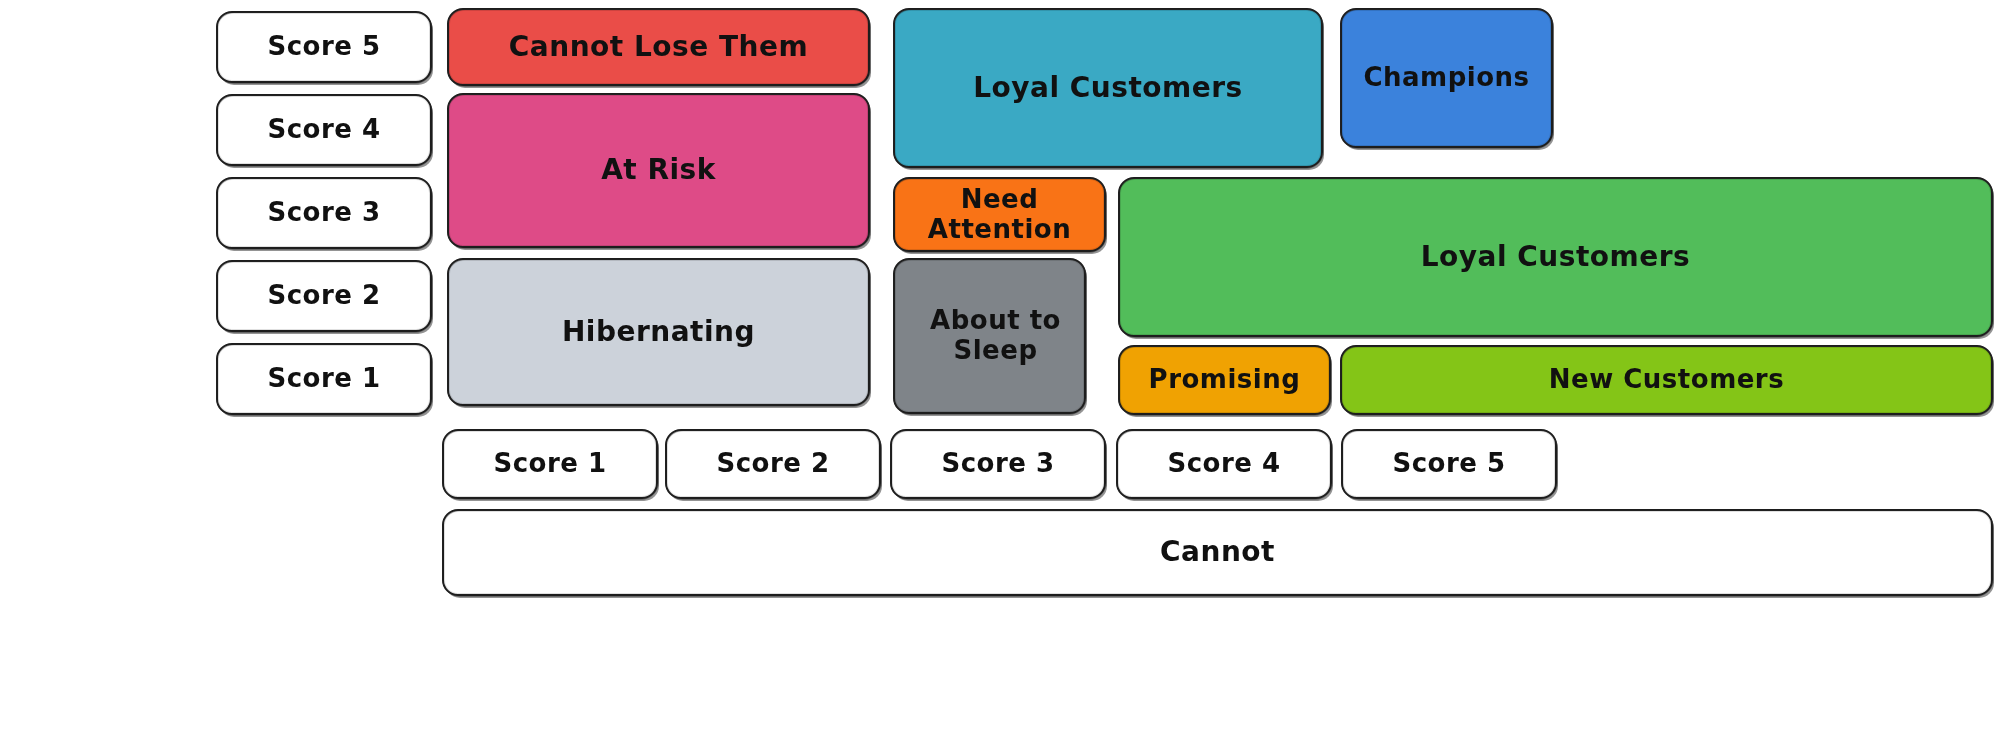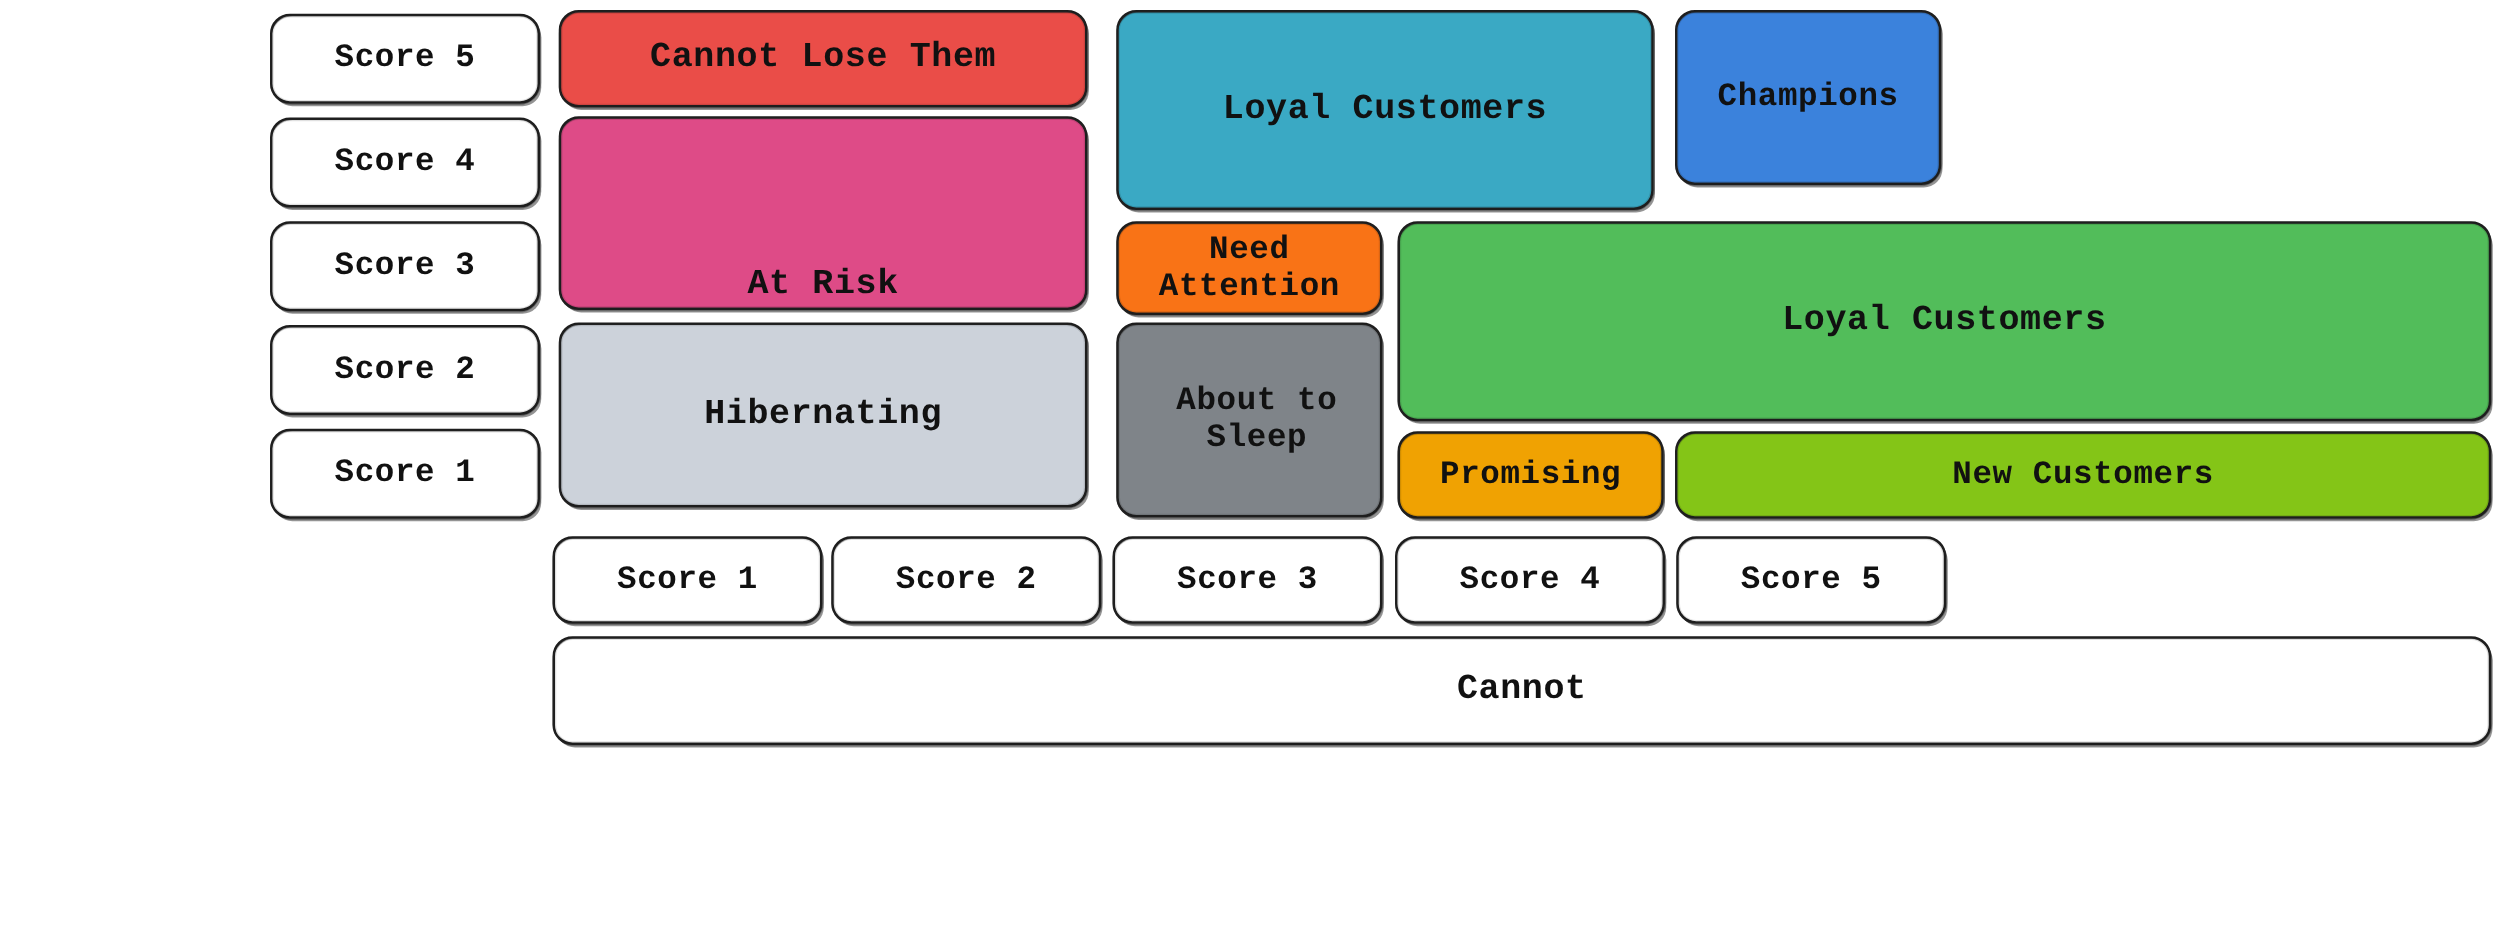--- a/index.html
+++ b/index.html
@@ -54,21 +54,20 @@
   .axis-box {
     background: #ffffff;
   }
   .seg {
     border-width: 2.5px;
   }
   
   .txt {
     display: block;
     width: 100%;
-    font-family: Liberation Mono, monospace;
   }
   .fs-28 { font-size: 28px; }
   .fs-26 { font-size: 26px; }
 </style>
 </head>
 <body>
 
 <div id="canvas">
 
 
@@ -89,21 +88,21 @@
   </div>
 
   <div class="box label-box" style="left:216px; top:343px; width:216px; height:72px;">
     <span class="txt fs-26">Score 1</span>
   </div>
 
   <div class="box seg" style="left:447px; top:8px; width:423px; height:78px; background:#ea4d48;">
     <span class="txt fs-28">Cannot Lose Them</span>
   </div>
 
-  <div class="box seg" style="left:447px; top:93px; width:423px; height:155px; background:#de4b87;align-items:flex-end;">
+  <div class="box seg" style="left:447px; top:93px; width:423px; height:155px; background:#de4b87;">
     <span class="txt fs-28">At Risk</span>
   </div>
 
   <div class="box seg" style="left:893px; top:8px; width:430px; height:160px; background:#3aa9c4;">
     <span class="txt fs-28">Loyal Customers</span>
   </div>
 
   <div class="box seg" style="left:1340px; top:8px; width:213px; height:140px; background:#3b82dc;">
     <span class="txt fs-26">Champions</span>
   </div>
@@ -113,21 +112,21 @@
   </div>
 
   <div class="box seg" style="left:1118px; top:177px; width:875px; height:160px; background:#52bd5a;">
     <span class="txt fs-28">Loyal Customers</span>
   </div>
 
   <div class="box seg" style="left:447px; top:258px; width:423px; height:148px; background:#ccd2da;">
     <span class="txt fs-28">Hibernating</span>
   </div>
 
-  <div class="box seg" style="left:893px; top:258px; width:213px; height:156px; background:#7f8489;padding-left:20px;">
+  <div class="box seg" style="left:893px; top:258px; width:193px; height:156px; background:#7f8489;padding-left:20px;">
     <span class="txt fs-26">About to Sleep</span>
   </div>
 
   <div class="box seg" style="left:1118px; top:345px; width:213px; height:70px; background:#f0a202;">
     <span class="txt fs-26">Promising</span>
   </div>
 
   <div class="box seg" style="left:1340px; top:345px; width:653px; height:70px; background:#84c517;">
     <span class="txt fs-26">New Customers</span>
   </div>

